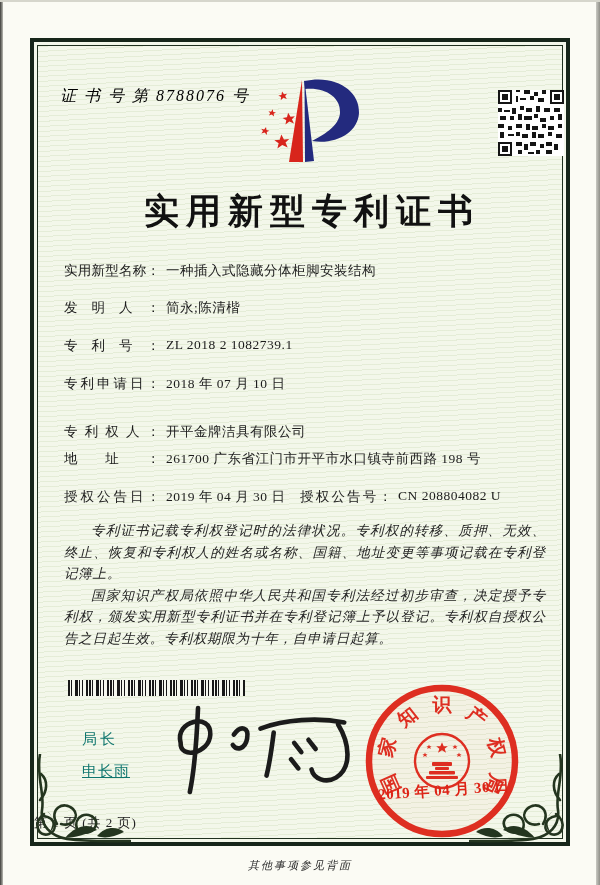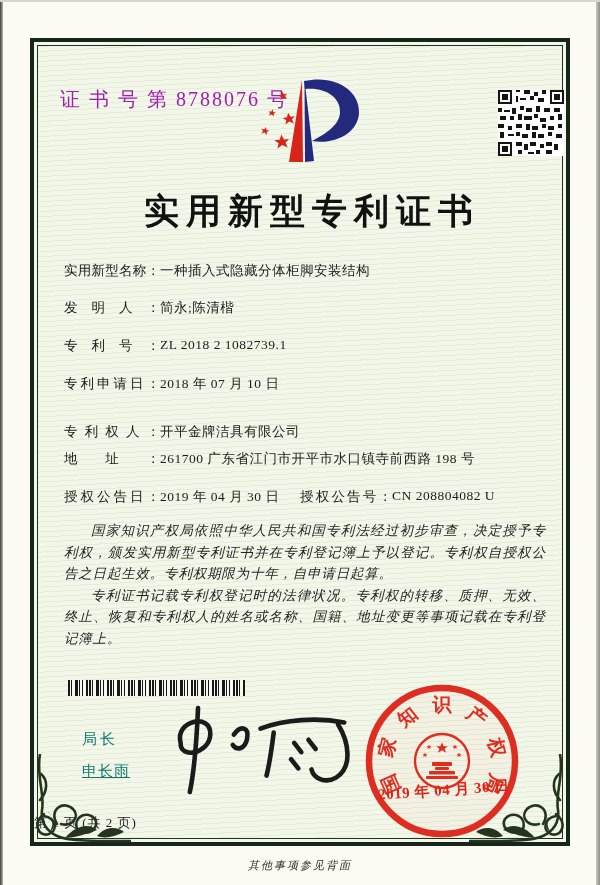--- a/index.html
+++ b/index.html
@@ -11,32 +11,32 @@
   .edge-right { position:absolute; right:0; top:0; width:4px; height:885px; background:linear-gradient(90deg,#c9c9c2,#8f8f88); }
   .edge-top { position:absolute; left:0; top:0; height:2px; width:600px; background:#d6d6cc; }
 
   
   .frame { position:absolute; left:30px; top:38px; width:540px; height:808px;
            border:4px solid #17261a; background:#f3f7ea; }
   .frame-inner { position:absolute; left:3px; top:3px; right:3px; bottom:3px;
            border:1.5px solid #20311f; pointer-events:none;
            background:repeating-linear-gradient(177deg, rgba(176,199,146,0.22) 0 1px, rgba(255,255,255,0) 1px 5px); }
 
-  .cert-number { position:absolute; left:26px; top:44px; font-size:20px; color:#a21caf; letter-spacing:2px; }
+  .cert-number { position:absolute; left:26px; top:44px; font-size:16px; color:#000000; letter-spacing:2px;font-style:italic; }
 
   .logo { position:absolute; left:212px; top:32px; width:122px; height:94px; }
   .qr { position:absolute; left:464px; top:48px; width:66px; height:66px; }
 
   .title { position:absolute; left:0; top:146px; width:100%; text-align:center;
            font-size:35px; font-weight:bold; color:#111; letter-spacing:7px;margin-left:12px; }
 
   .fields { position:absolute; left:30px; top:220px; width:480px; font-size:13.5px; color:#1c1c1c; }
   .f-row { position:absolute; left:0; width:480px; white-space:nowrap; }
   .f-label { display:inline-block; width:96px; text-align:justify; text-align-last:justify; letter-spacing:0; vertical-align:top; }
-  .f-value { display:inline-block; letter-spacing:0.5px; }
+  .f-value { display:inline-block; margin-left:6px; letter-spacing:0.5px; }
   .grant-right { position:absolute; left:236px; top:0; white-space:nowrap; }
   .grant-right .f-label { width:92px; }
 
   .paragraphs { position:absolute; left:30px; top:478px; width:482px;
                 font-size:13.5px; line-height:21.5px; color:#242424;
                 font-style:italic; letter-spacing:0.8px; text-align:justify; }
   .paragraphs p { text-indent:2em; }
 
   .barcode { position:absolute; left:34px; top:638px; width:177px; height:16px;
      background:repeating-linear-gradient(90deg,
@@ -160,22 +160,22 @@
       <div class="f-row" style="top:113px"><span class="f-label">专利申请日：</span><span class="f-value">2018 年 07 月 10 日</span></div>
       <div class="f-row" style="top:161px"><span class="f-label">专利权人：</span><span class="f-value">开平金牌洁具有限公司</span></div>
       <div class="f-row" style="top:188px"><span class="f-label">地址：</span><span class="f-value">261700 广东省江门市开平市水口镇寺前西路 198 号</span></div>
       <div class="f-row" style="top:226px">
         <span class="f-label">授权公告日：</span><span class="f-value">2019 年 04 月 30 日</span>
         <span class="grant-right"><span class="f-label">授权公告号：</span><span class="f-value">CN 208804082 U</span></span>
       </div>
     </div>
 
     <div class="paragraphs">
+      <p>专利证书记载专利权登记时的法律状况。专利权的转移、质押、无效、终止、恢复和专利权人的姓名或名称、国籍、地址变更等事项记载在专利登记簿上。</p>
       <p>国家知识产权局依照中华人民共和国专利法经过初步审查，决定授予专利权，颁发实用新型专利证书并在专利登记簿上予以登记。专利权自授权公告之日起生效。专利权期限为十年，自申请日起算。</p>
-      <p>专利证书记载专利权登记时的法律状况。专利权的转移、质押、无效、终止、恢复和专利权人的姓名或名称、国籍、地址变更等事项记载在专利登记簿上。</p>
     </div>
 
     <div class="barcode"></div>
 
     <div class="signer">
       <div>局长</div>
       <div class="line2">申长雨</div>
     </div>
 
     <svg class="signature" viewBox="0 0 220 100">

